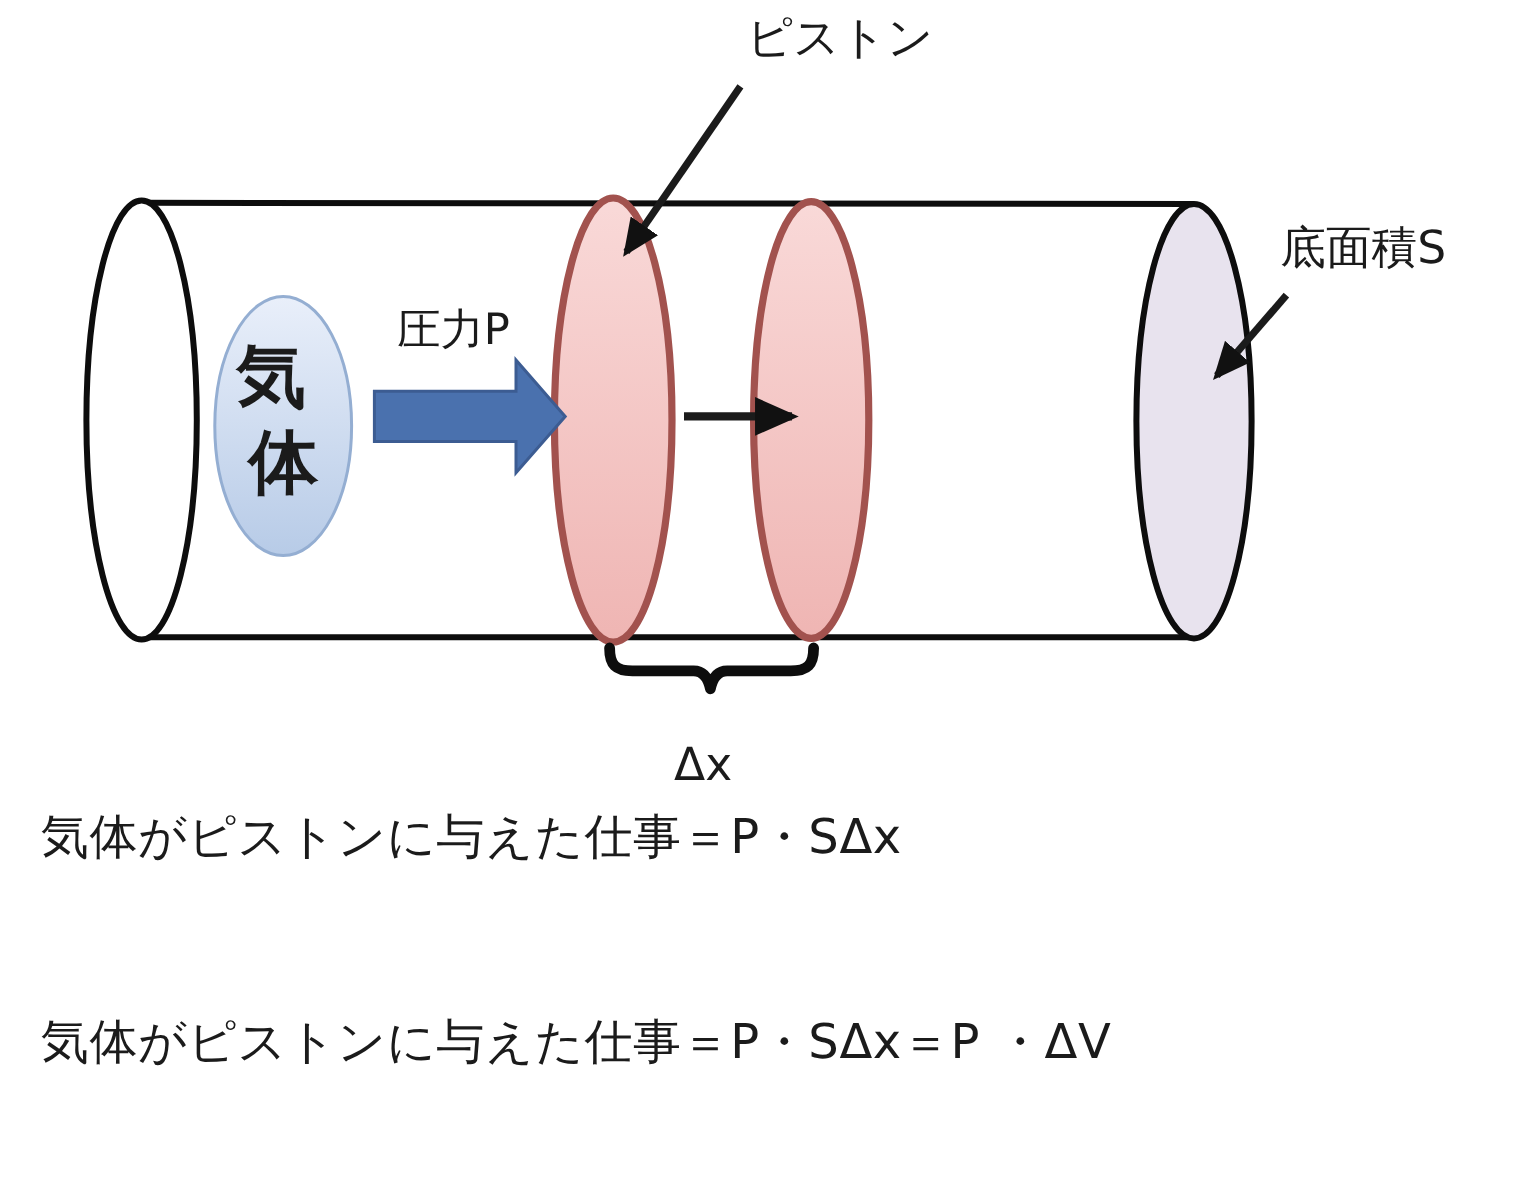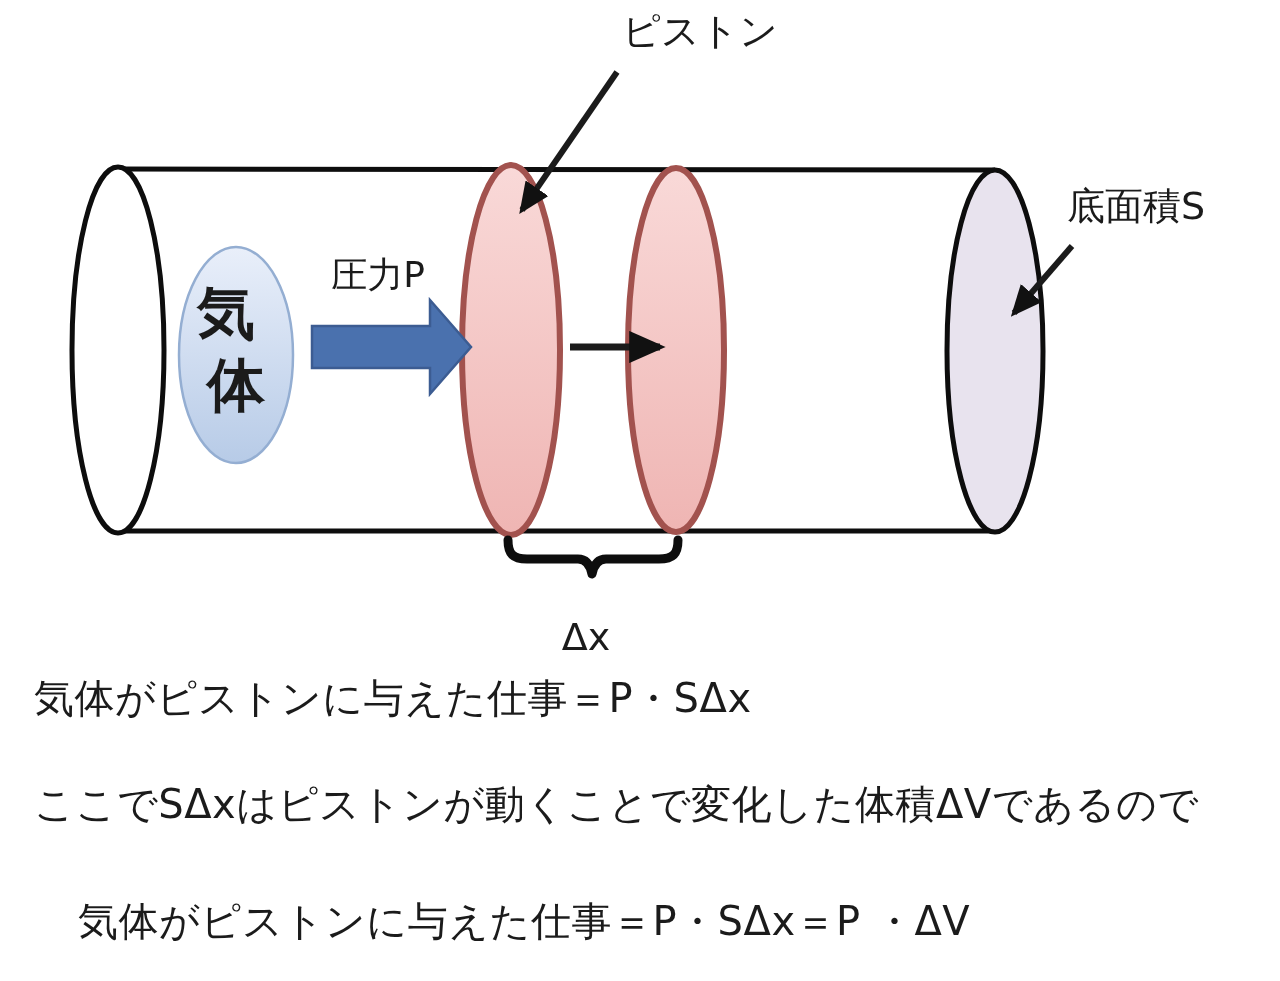--- a/index.html
+++ b/index.html
@@ -25,21 +25,21 @@
     left: 34px;
     color: #1b1b1b;
     font-size: 40px;
     line-height: 1.1;
     font-weight: 500;
     white-space: nowrap;
     letter-spacing: 0.5px;
   }
   .eq-1 { top: 676px; }
   .eq-2 { top: 782px; }
-  .eq-3 { top: 899px; margin-left: 44px; }
+  .eq-3 { top: 847px; }
   svg text {
     font-family: "DejaVu Sans", "Liberation Sans", sans-serif;
   }
   .svg-label {
     font-size: 38px;
     font-weight: 500;
   }
   .svg-label-pressure {
     font-size: 36px;
     font-weight: 500;
@@ -95,16 +95,15 @@
     <line x1="617" y1="72" x2="522" y2="210" stroke-width="6" marker-end="url(#ah)" stroke="#1b1b1b"></line>
 
     <text x="1136" y="219" text-anchor="middle" class="svg-label" fill="#1b1b1b">底面積S</text>
     <line x1="1072" y1="246" x2="1014" y2="313" stroke-width="6" marker-end="url(#ah)" stroke="#1b1b1b"></line>
 
     <path d="M508,540 C508,554 513,559 527,559 L578,559 Q589,559 592,574 Q595,559 606,559 L659,559 C673,559 678,554 678,540" fill="none" stroke-width="9" stroke-linecap="round" stroke-linejoin="round" stroke="#0d0d0d"></path>
     <text x="586" y="650" text-anchor="middle" class="svg-label" fill="#1b1b1b">Δx</text>
   </svg>
 
   <div class="eq eq-1">気体がピストンに与えた仕事＝P・SΔx</div>
-  <div class="eq eq-2">ここでSΔxはピストンが動くことで変化した体積ΔVであるので</div>
   <div class="eq eq-3">気体がピストンに与えた仕事＝P・SΔx＝P ・ΔV</div>
 
 </div>
 
 </body></html>

